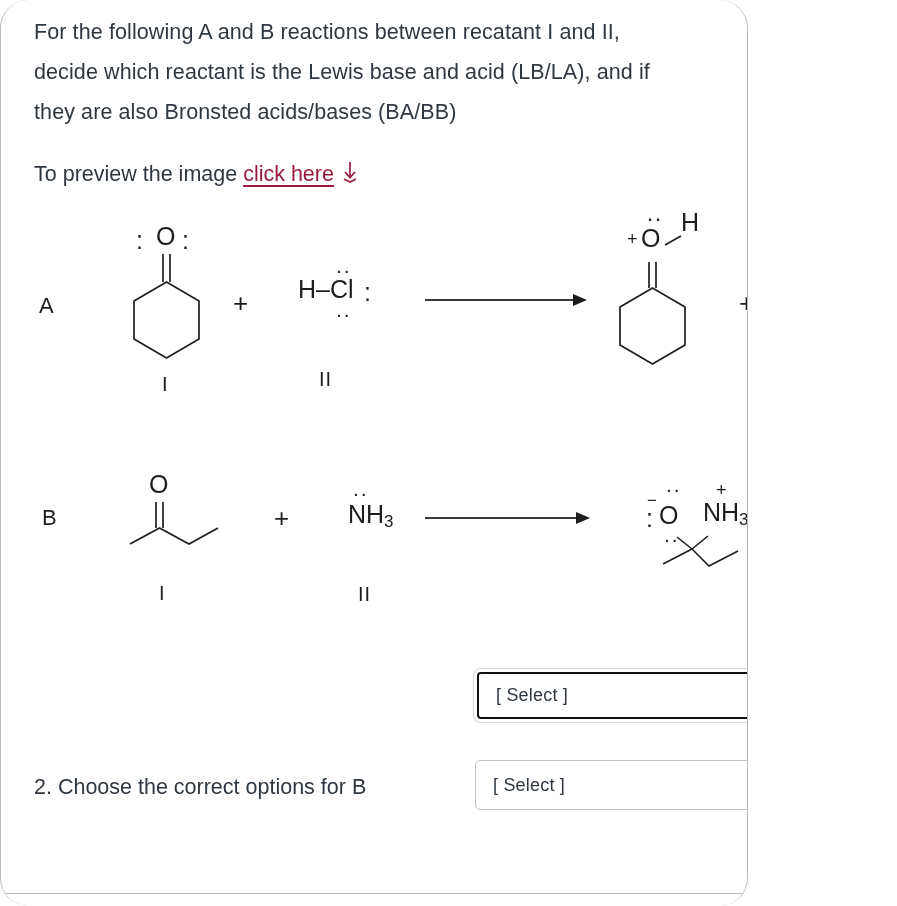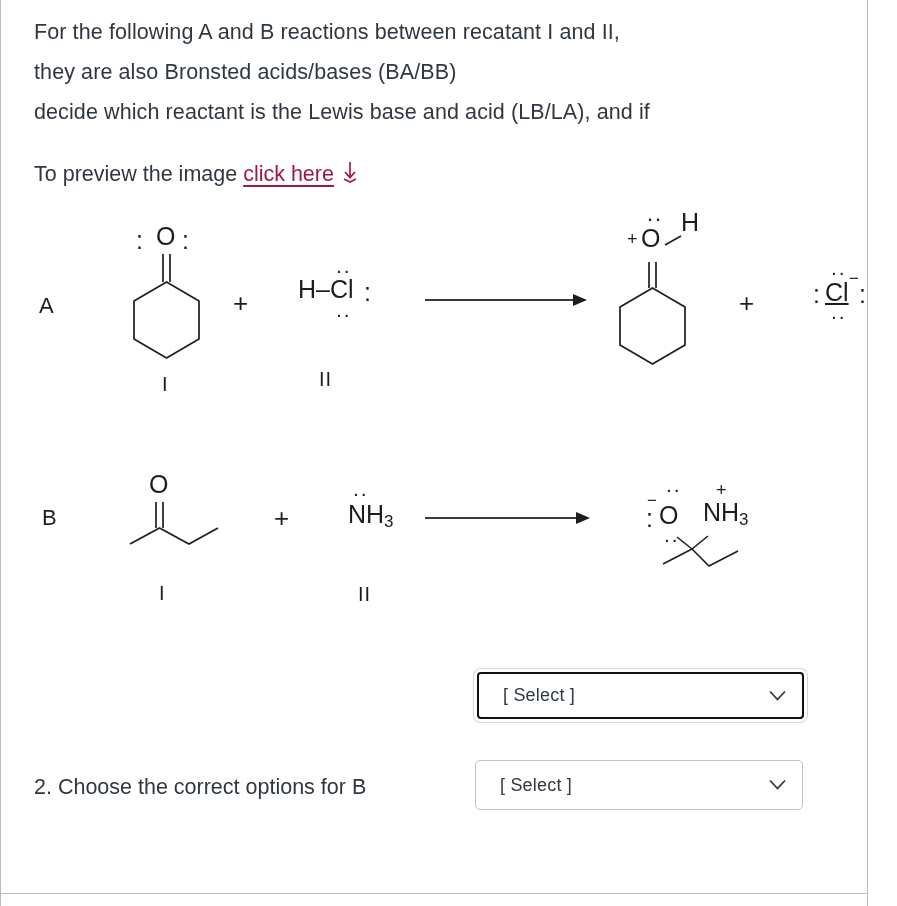--- a/index.html
+++ b/index.html
@@ -6,27 +6,28 @@
     margin: 0;
     padding: 0;
     background: #ffffff;
   }
   body {
     font-family: "Liberation Sans", sans-serif;
     color: #2f3841;
   }
   #page {
     position: relative;
-    width: 868px;
+    width: 748px;
     height: 906px;
     background: #ffffff;
     box-sizing: border-box;
     border-left: 1px solid #b9bcc0;
     border-right: 1px solid #b9bcc0;
     overflow: hidden;
+    border-radius: 28px;
   }
   #frame-bottom {
     position: absolute;
     left: 0;
     right: 0;
     top: 893px;
     height: 1px;
     background: #b9bcc0;
   }
 
@@ -123,39 +124,39 @@
     border-radius: 4px;
     box-shadow: 0 0 0 3px #ffffff, 0 0 0 4px #d6d8da;
   }
   .select-box.plain {
     border: 1px solid #c2c5c8;
     border-radius: 5px;
   }
   .select-text {
     font-size: 18px;
     color: #2f3841;
-    margin-left: 24px;
+    margin-left: 17px;
     letter-spacing: .2px;
   }
   .caret {
     position: absolute;
     right: 16px;
     top: 50%;
     transform: translateY(-50%);
   }
 </style>
 </head>
 <body>
 
 <div id="page">
 
   <div class="prompt">
     <div>For the following A and B reactions between recatant I and II,</div>
+    <div>decide which reactant is the Lewis base and acid (LB/LA), and if</div>
     <div>they are also Bronsted acids/bases (BA/BB)</div>
-    <div>decide which reactant is the Lewis base and acid (LB/LA), and if</div>
   </div>
 
   <div class="preview-line">
     <span>To preview the image </span><a class="link">click here</a><span class="dl-icon">
       <svg width="20" height="24" viewBox="0 0 20 24">
         <path d="M10 2 L10 17" stroke="#9b1b3e" stroke-width="1.7" fill="none"></path>
         <path d="M5 12 L10 17.6 L15 12" stroke="#9b1b3e" stroke-width="1.7" fill="none"></path>
         <path d="M4 19 L10 22 L16 19" stroke="#9b1b3e" stroke-width="1.7" fill="none"></path>
       </svg>
     </span>

